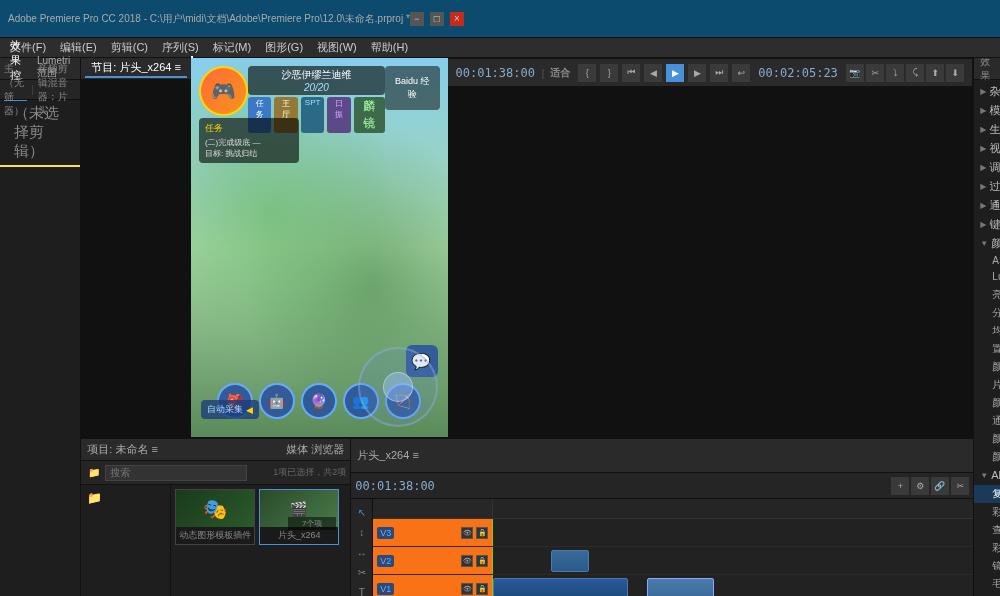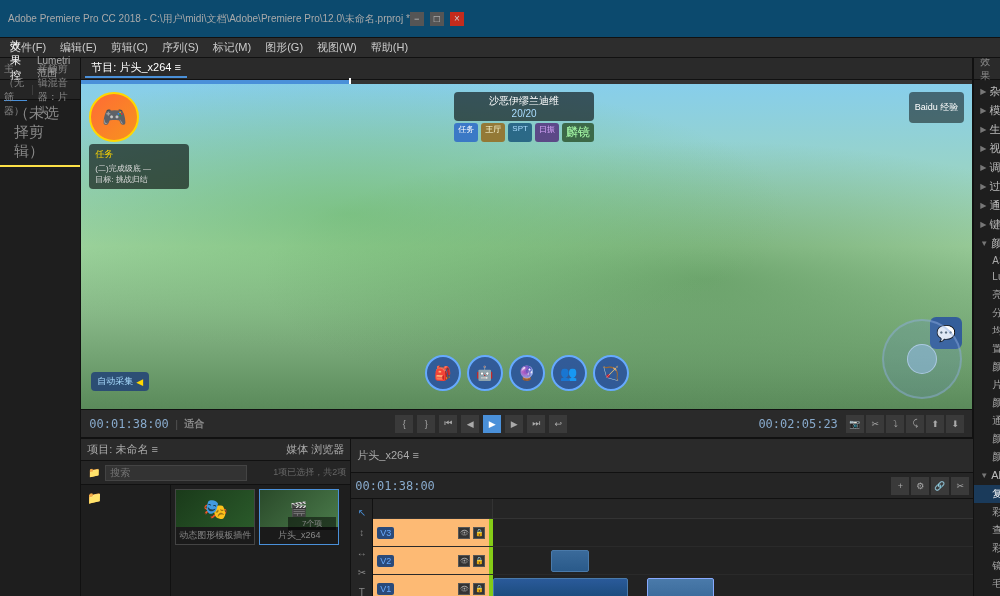--- a/index.html
+++ b/index.html
@@ -108,21 +108,21 @@
       display: flex;
       flex-direction: column;
       background: #1a1a1a;
     }
 
     
     #program-monitor {
       flex: 1;
       background: #111;
       display: flex;
-      flex-direction: column;
+      flex-direction: row;
       border-right: 1px solid #111;
       border-bottom: 1px solid #111;
     }
 
     .monitor-tabs {
       height: 22px;
       background: #2a2a2a;
       display: flex;
       align-items: center;
       padding: 0 4px;
@@ -400,22 +400,22 @@
       height: 28px;
       display: flex;
       align-items: center;
       border-bottom: 1px solid #2a2a2a;
       position: relative;
     }
     .tl-track-header {
       width: 120px;
       min-width: 120px;
       height: 100%;
-      background: #fdba74;
-      border-right: 4px solid #84cc16;
+      background: #f97316;
+      border-right: 1px solid #84cc16;
       display: flex;
       align-items: center;
       padding: 0 4px;
       gap: 3px;
       font-size: 10px;
       color: #aaa;
     }
     .tl-track-content {
       flex: 1;
       height: 100%;
@@ -566,21 +566,21 @@
       <div id="video-preview">
 
         <div class="game-bg"></div>
         <div class="game-overlay"></div>
 
         <div style="position:absolute;top:8px;left:8px;right:8px;display:flex;justify-content:space-between;align-items:flex-start;">
 
           <div style="width:50px;height:50px;background:linear-gradient(135deg,#ff6b35,#f7931e);border-radius:50%;border:2px solid #ffd700;display:flex;align-items:center;justify-content:center;font-size:20px;">🎮</div>
 
           <div style="text-align:center;">
-            <div style="background:rgba(0,0,0,0.6);padding:2px 8px;border-radius:4px;color:#fff;font-size:10px;margin-bottom:2px;">沙恶伊缪兰迪维<br><span style="color:#adf;">20/20</span></div>
+            <div style="background:rgba(0,0,0,0.6);padding:2px 8px;border-radius:4px;color:#fff;font-size:10px;margin-bottom:2px;">沙恶伊缪兰迪维<br><span style="color:#adf;font-style:italic;">20/20</span></div>
             <div style="display:flex;gap:3px;justify-content:center;">
               <div style="background:rgba(40,100,200,0.8);padding:1px 4px;border-radius:3px;color:#fff;font-size:8px;">任务</div>
               <div style="background:rgba(150,100,20,0.8);padding:1px 4px;border-radius:3px;color:#ffd;font-size:8px;">王厅</div>
               <div style="background:rgba(20,80,120,0.8);padding:1px 4px;border-radius:3px;color:#adf;font-size:8px;">SPT</div>
               <div style="background:rgba(80,40,120,0.8);padding:1px 4px;border-radius:3px;color:#daf;font-size:8px;">日振</div>
               <div style="background:rgba(40,80,40,0.8);padding:1px 4px;border-radius:3px;color:#afa;font-size:12px;">麟镜</div>
             </div>
           </div>
 
           <div style="background:rgba(0,0,0,0.5);padding:9px 6px;border-radius:4px;color:#fff;font-size:9px;text-align:center;">

